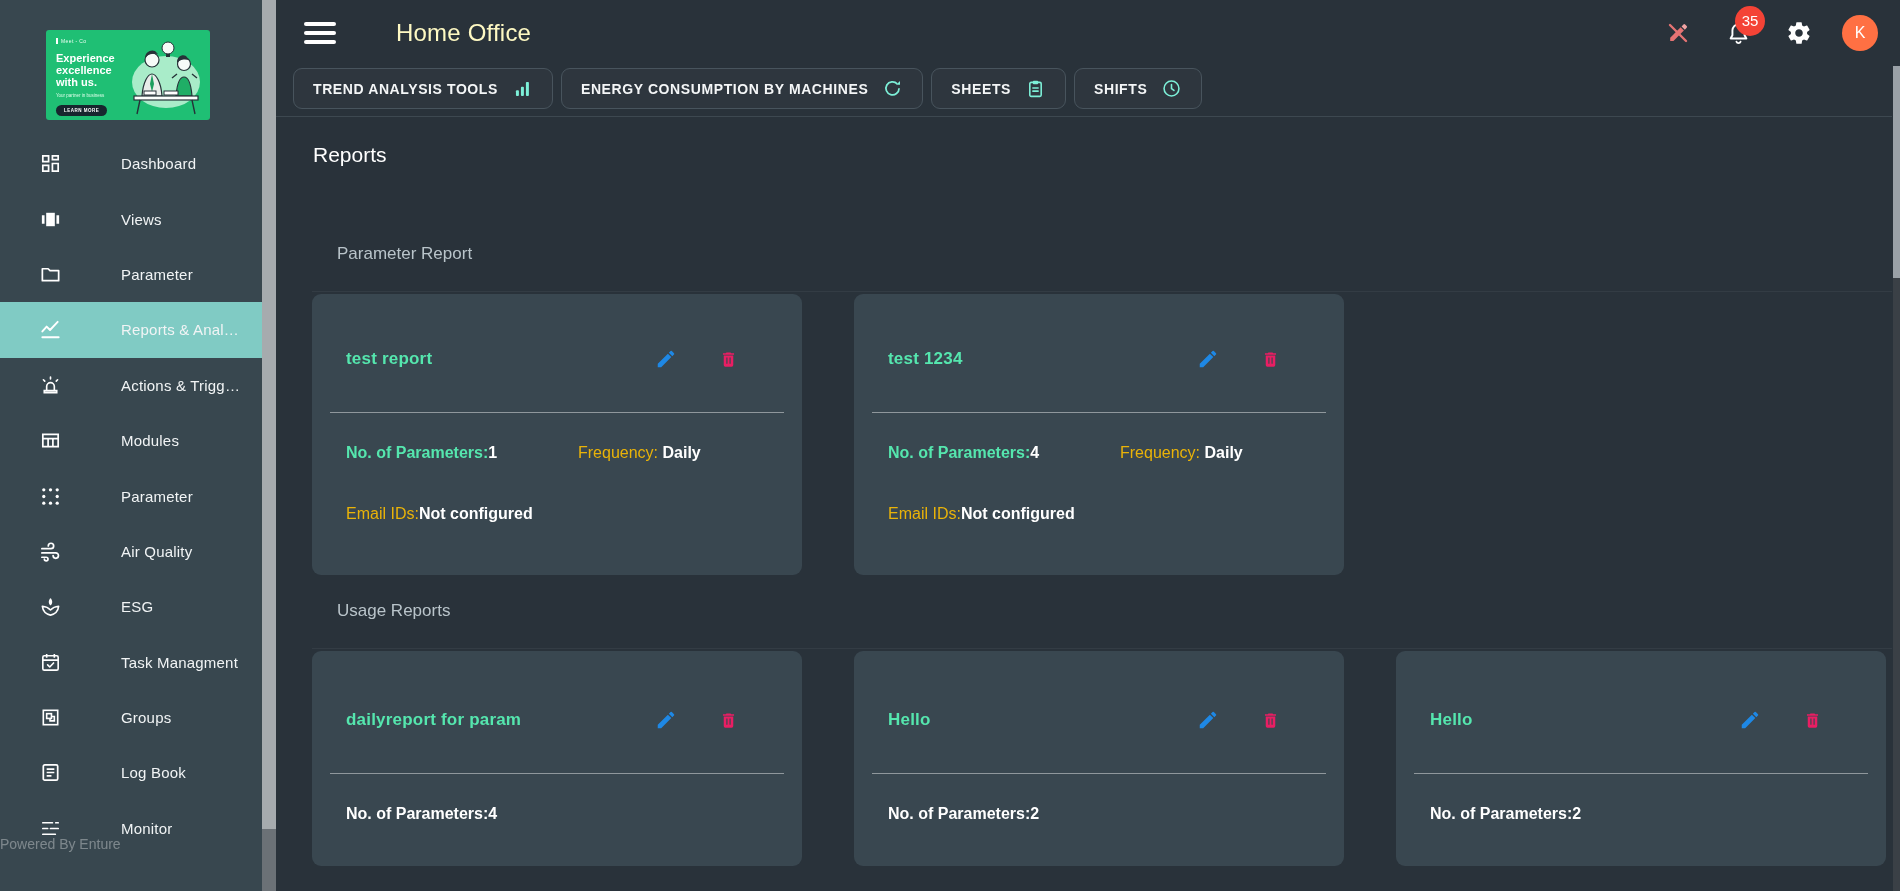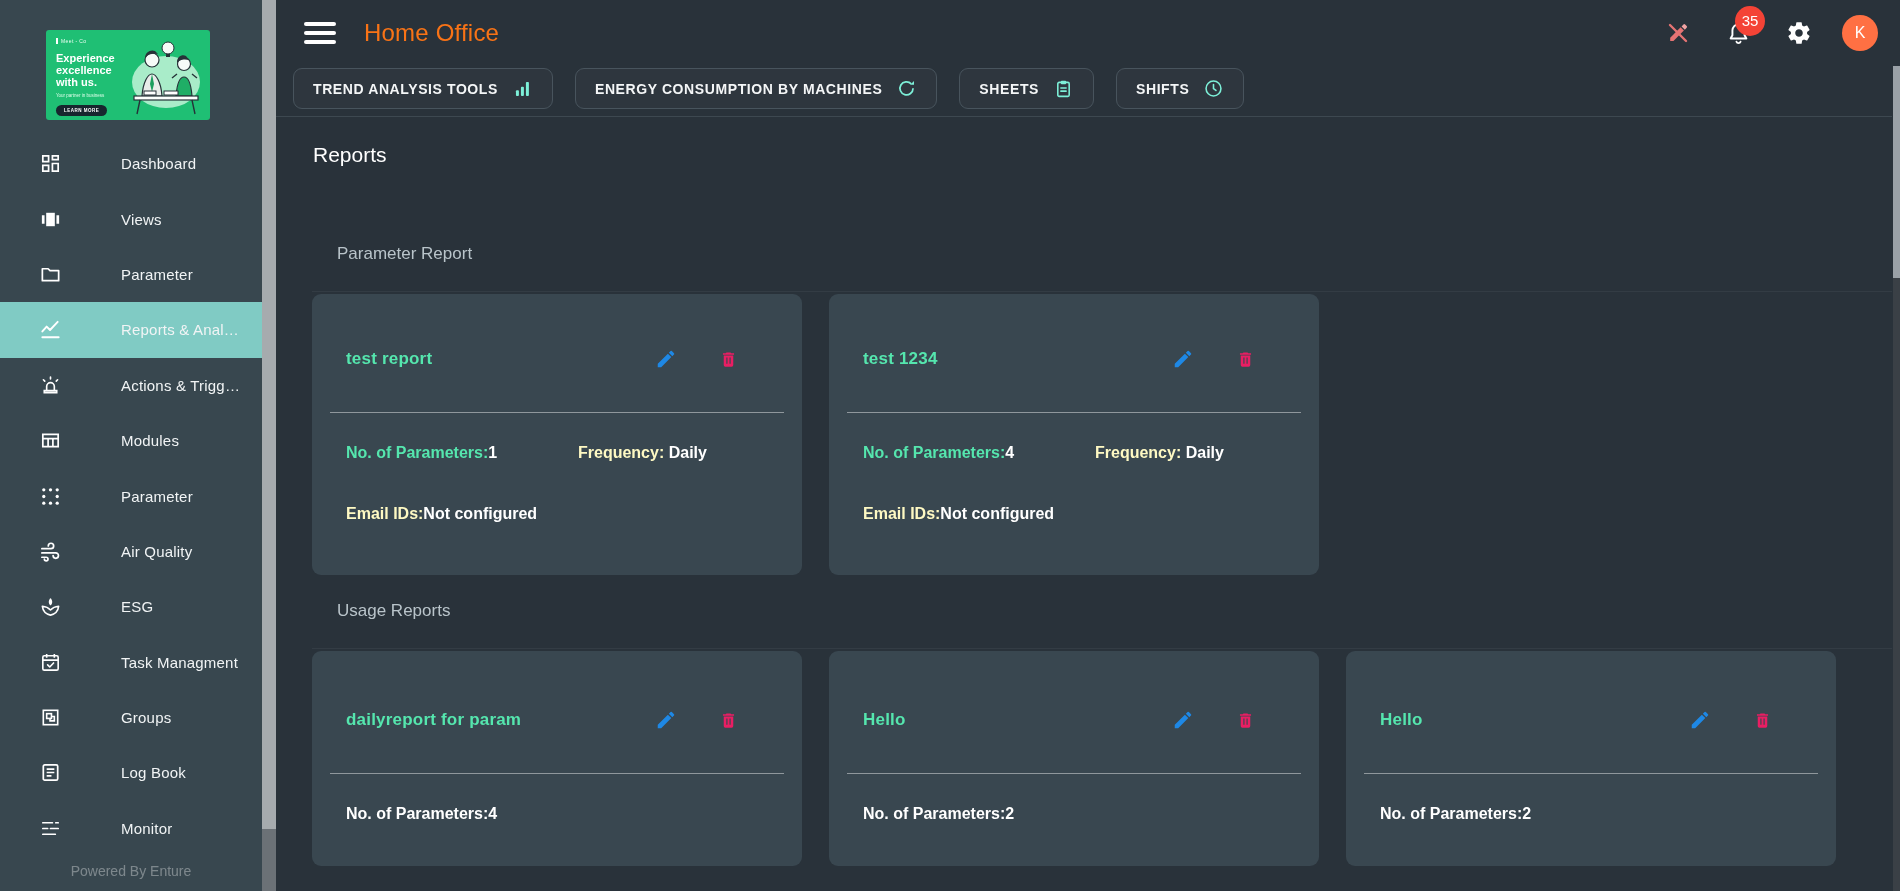--- a/index.html
+++ b/index.html
@@ -37,65 +37,65 @@
   .nav-item {
     height:55.4px; display:flex; align-items:center; padding-left:39px; cursor:pointer;
   }
   .nav-item.selected { background:#80cbc4; }
   .nav-icon { width:23px; height:23px; color:#ffffff; flex:0 0 23px; }
   .nav-icon svg { width:23px; height:23px; display:block; }
   .nav-label {
     margin-left:59px; font-size:15px; font-weight:500; color:#f1f4f5; letter-spacing:.2px; white-space:nowrap;
   }
   .powered {
-    position:absolute; bottom:12px; left:0; width:262px; text-align:center;
+    position:absolute; bottom:39px; left:0; width:262px; 
     font-size:14px; color:rgba(255,255,255,0.35); z-index:3;
   }
 
   
   .main { flex:1 1 auto; position:relative; height:891px; background:#29323a; }
 
   .topbar { height:66px; display:flex; align-items:center; padding:0 22px 0 28px; }
   .hamburger { width:32px; height:22px; display:flex; flex-direction:column; justify-content:space-between; background:none; border:none; cursor:pointer; padding:0; }
   .hamburger span { display:block; height:3.6px; background:#fff; border-radius:2px; }
-  .app-title { margin-left:28px; font-size:24px; font-weight:400; color:#f97316; letter-spacing:.2px; }
+  .app-title { margin-left:60px; font-size:24px; font-weight:400; color:#fef9c3; letter-spacing:.2px; }
   .topbar-spacer { flex:1; }
   .top-icons { display:flex; align-items:center; gap:26px; }
   .icon-btn { background:none; border:none; cursor:pointer; padding:4px; position:relative; color:#fff; }
   .icon-btn svg { display:block; }
   .badge {
     position:absolute; top:-10px; left:14px; min-width:30px; height:30px; border-radius:15px;
     background:#f44336; color:#fff; font-size:15px; font-weight:500;
     display:flex; align-items:center; justify-content:center; padding:0 4px;
   }
   .avatar {
     width:36px; height:36px; border-radius:50%; background:#ff7043; border:none; cursor:pointer;
     color:#fff; font-size:16px; font-weight:500; display:flex; align-items:center; justify-content:center;
   }
 
-  .tabs { display:flex; gap:22px; margin:2px 0 0 17px; }
+  .tabs { display:flex; gap:8px; margin:2px 0 0 17px; }
   .tab {
     height:41px; display:inline-flex; align-items:center; gap:14px; padding:0 19px;
     background:rgba(255,255,255,0.025); border:1px solid #48545d; border-radius:9px;
     color:#f4f6f7; font-family:"Liberation Sans", sans-serif;
     font-size:14px; font-weight:700; letter-spacing:.6px; cursor:pointer; white-space:nowrap;
   }
   .tab-ic { width:21px; height:21px; color:#7df0d8; }
   .tab-ic svg { width:21px; height:21px; display:block; }
 
   .top-divider { border:none; border-top:1px solid #3d4850; margin:7px 8px 0 0; }
 
   .page-title { margin:26px 0 0 37px; font-size:21px; font-weight:400; color:#ffffff; }
 
   .section-label { font-size:17px; font-weight:400; color:#b9c4ca; margin-left:61px; }
   .section-label.first { margin-top:77px; }
   .section-label.later { margin-top:26px; }
 
   .cards-row {
-    display:flex; gap:27px; margin:27px 0 0 36px; padding-top:2px;
+    display:flex; gap:52px; margin:27px 0 0 36px; padding-top:2px;
     border-top:1px solid rgba(255,255,255,0.05); width:1580px;
   }
 
   .card {
     width:490px; background:#394750; border-radius:9px; flex:0 0 490px;
   }
   .card.param { height:281px; }
   .card.usage { height:215px; }
 
   .card-head { display:flex; align-items:center; padding:0 62px 0 34px; }
@@ -108,21 +108,21 @@
   .edit-ic { color:#1e88e5; }
   .del-ic { color:#e91e63; }
 
   .card-divider { border:none; border-top:1px solid #8f979c; margin:40px 18px 0 18px; }
 
   .card-line { display:flex; align-items:baseline; padding:0 34px; margin-top:31px; font-size:16px; }
   .card-line.email { margin-top:43px; }
   .fld-params { width:232px; white-space:nowrap; }
   .lbl-green { color:#55e6ae; font-weight:700; }
   .lbl-white-b { color:#ffffff; font-weight:700; }
-  .lbl-reg { color:#fef9c3; font-weight:700; }
+  .lbl-reg { color:#eab308; font-weight:400; }
   .val-b { color:#ffffff; font-weight:700; }
 
   
   .main-scroll-track {
     position:absolute; right:0; top:66px; width:7px; height:825px; background:#3a4046;
   }
   .main-scroll-thumb { width:7px; height:212px; background:#9aa1a7; }
 </style>
 </head>
 <body>

